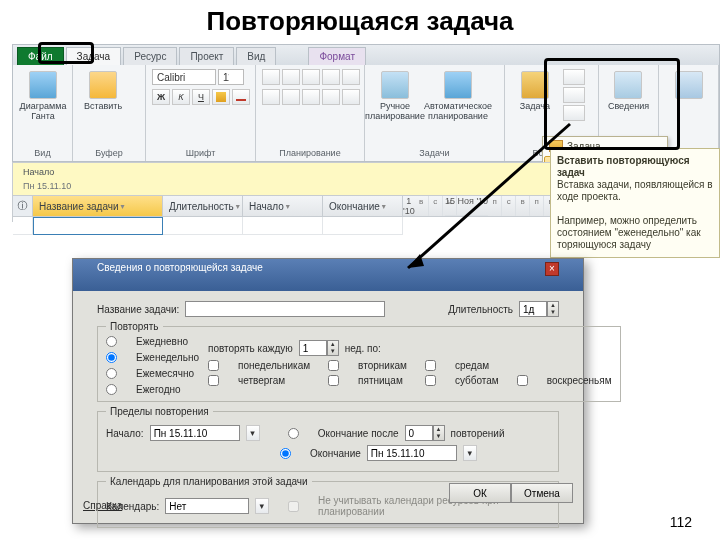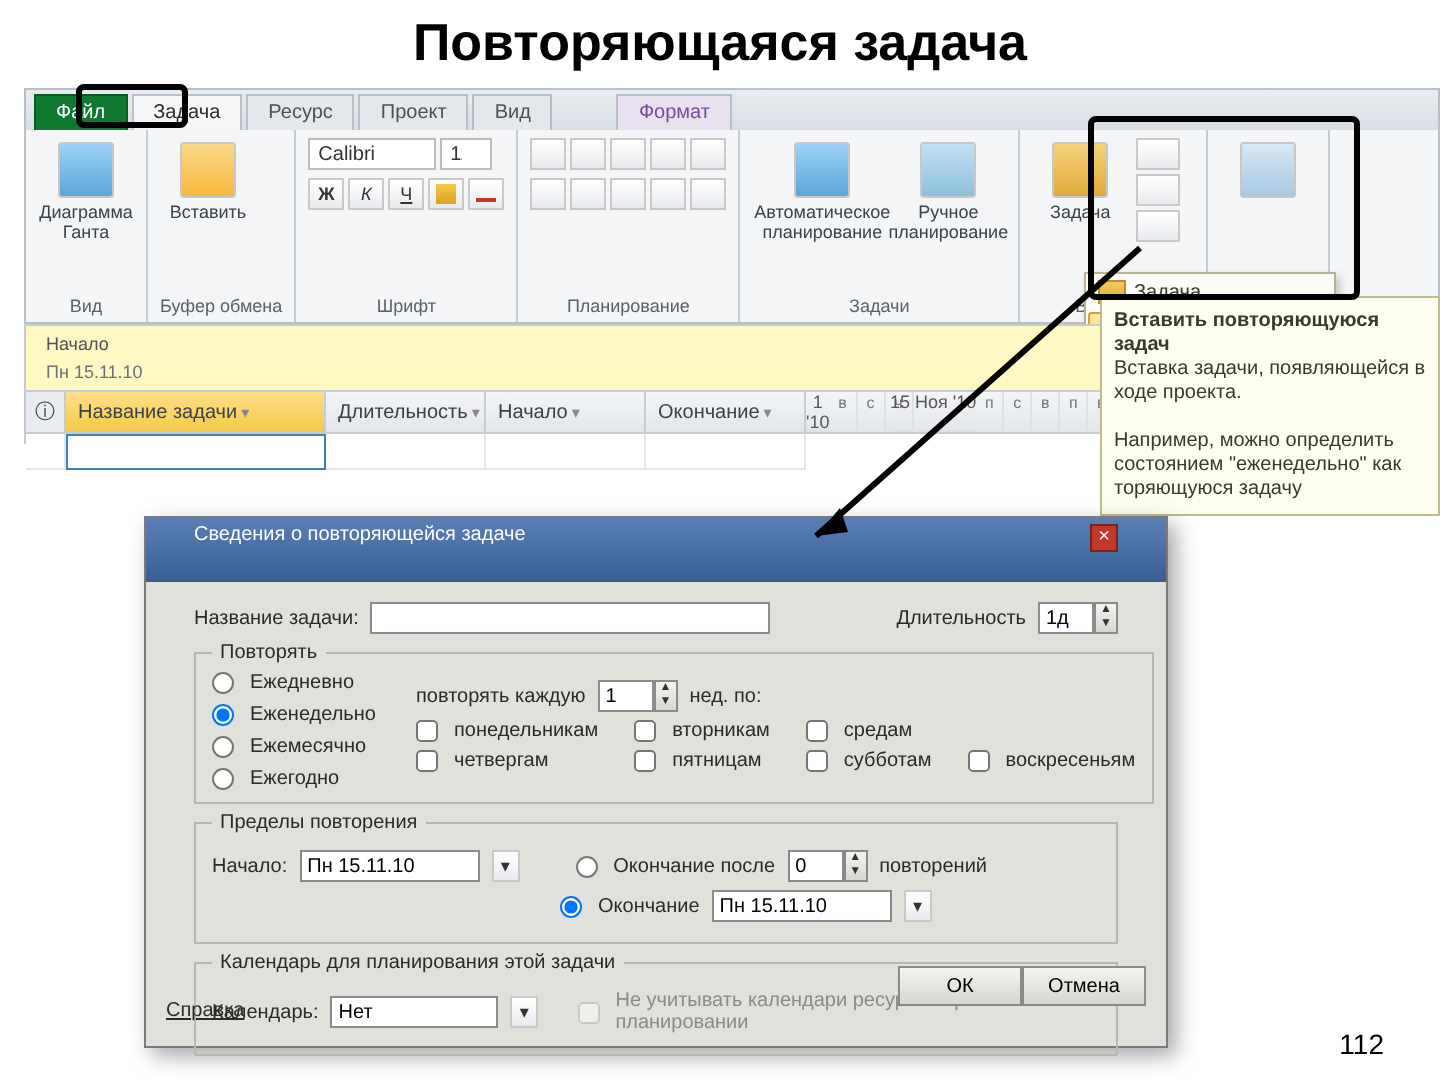--- a/index.html
+++ b/index.html
@@ -53,21 +53,21 @@
 .row{display:flex;align-items:center;gap:6px;margin:4px 0}
 .lbl{font-size:10px;color:#2a2a2a}
 .txt{border:1px solid #8a8a8a;background:#fff;height:16px;padding:0 3px;font-size:10px}
 .spin{display:inline-flex}
 .spin input{width:28px;height:16px;border:1px solid #8a8a8a;background:#fff;text-align:left;padding:0 3px;font-size:10px}
 .spin .sb{width:12px;height:16px;border:1px solid #8a8a8a;background:linear-gradient(#f3f3f0,#d7d7d2);display:flex;flex-direction:column;font-size:6px;line-height:7px;text-align:center;color:#333;cursor:pointer}
 fieldset{border:1px solid #b7b7b0;padding:4px 8px 6px;margin:4px 0}
 legend{font-size:10px;color:#2a2a2a;padding:0 4px}
 .radio-col{display:flex;flex-direction:column;gap:5px;width:92px}
 .chk-grid{display:grid;grid-template-columns:repeat(4,auto);gap:4px 18px;flex:1}
-.rc{display:flex;align-items:center;gap:8px;font-size:10px;color:#2a2a2a}
+.rc{display:flex;align-items:center;gap:19px;font-size:10px;color:#2a2a2a}
 .rc input{width:11px;height:11px}
 .dlg-btns{position:absolute;right:10px;bottom:20px;display:flex;gap:0}
 .btn{min-width:62px;height:20px;border:1px solid #8a8a8a;background:linear-gradient(#f3f3f0,#d7d7d2);font-size:10px;cursor:pointer}
 .link{text-decoration:underline;cursor:pointer;font-size:10px;color:#2a2a2a}
 .sidebar-label{position:absolute;left:12px;top:168px;writing-mode:vertical-rl;transform:rotate(180deg);font-size:9px;color:#5a6168;background:#e3e6e9;padding:4px 1px;border:1px solid #c7ccd1}
 .dropdown{position:absolute;right:52px;top:136px;width:126px;background:#fcfcf8;border:1px solid #b9b290;box-shadow:2px 2px 4px rgba(0,0,0,.2)}
 .dd-item{padding:3px 6px;font-size:9px;color:#3a3a2a;display:flex;gap:4px;align-items:center;cursor:pointer}
 .dd-item.hi{background:linear-gradient(#ffe8a8,#f5c95a);border:1px solid #d0a030;border-radius:2px;margin:1px}
 .dd-ico{width:14px;height:12px;background:linear-gradient(#f5c95a,#e0a93a);border:1px solid #c08830}
 </style>
@@ -139,46 +139,55 @@
             <div class="small-btn"></div>
             <div class="small-btn"></div>
             <div class="small-btn"></div>
             <div class="small-btn"></div>
           </div>
     </div>
         <div class="group-label">Планирование</div>
       </div>
     <div class="group" style="min-width:140px">
         <div class="group-body">
+      <div class="big-btn">
+            <div class="ico" style="background:linear-gradient(#c4e1f5,#8abedb)"></div>
+            <span>Ручное
+планирование</span>
+          </div>
       <div class="big-btn" style="width:70px">
             <div class="ico blue"></div>
             <span>Автоматическое
 планирование</span>
           </div>
-      <div class="big-btn">
-            <div class="ico" style="background:linear-gradient(#c4e1f5,#8abedb)"></div>
-            <span>Ручное
-планирование</span>
-          </div>
     </div>
         <div class="group-label">Задачи</div>
       </div>
     <div class="group" style="min-width:94px">
         <div class="group-body">
       <div class="big-btn">
             <div class="ico folder"></div>
             <span>Задача</span>
           </div>
       <div style="display:flex;flex-direction:column;gap:2px">
         <div class="small-btn" style="width:22px"></div>
         <div class="small-btn" style="width:22px"></div>
         <div class="small-btn" style="width:22px"></div>
       </div>
     </div>
         <div class="group-label">Вставить</div>
+      </div>
+    <div class="group">
+        <div class="group-body">
+          <div class="big-btn">
+            <div class="ico info"></div>
+            <span>Сведения</span>
+          </div>
+        </div>
+        <div class="group-label">Свойства</div>
       </div>
     <div class="group">
         <div class="group-body">
           <div class="big-btn">
             <div class="ico" style="background:linear-gradient(#d8e8f5,#a8c8e2)"></div>
           </div>
         </div>
         <div class="group-label">Редакти</div>
       </div>
   </div>

